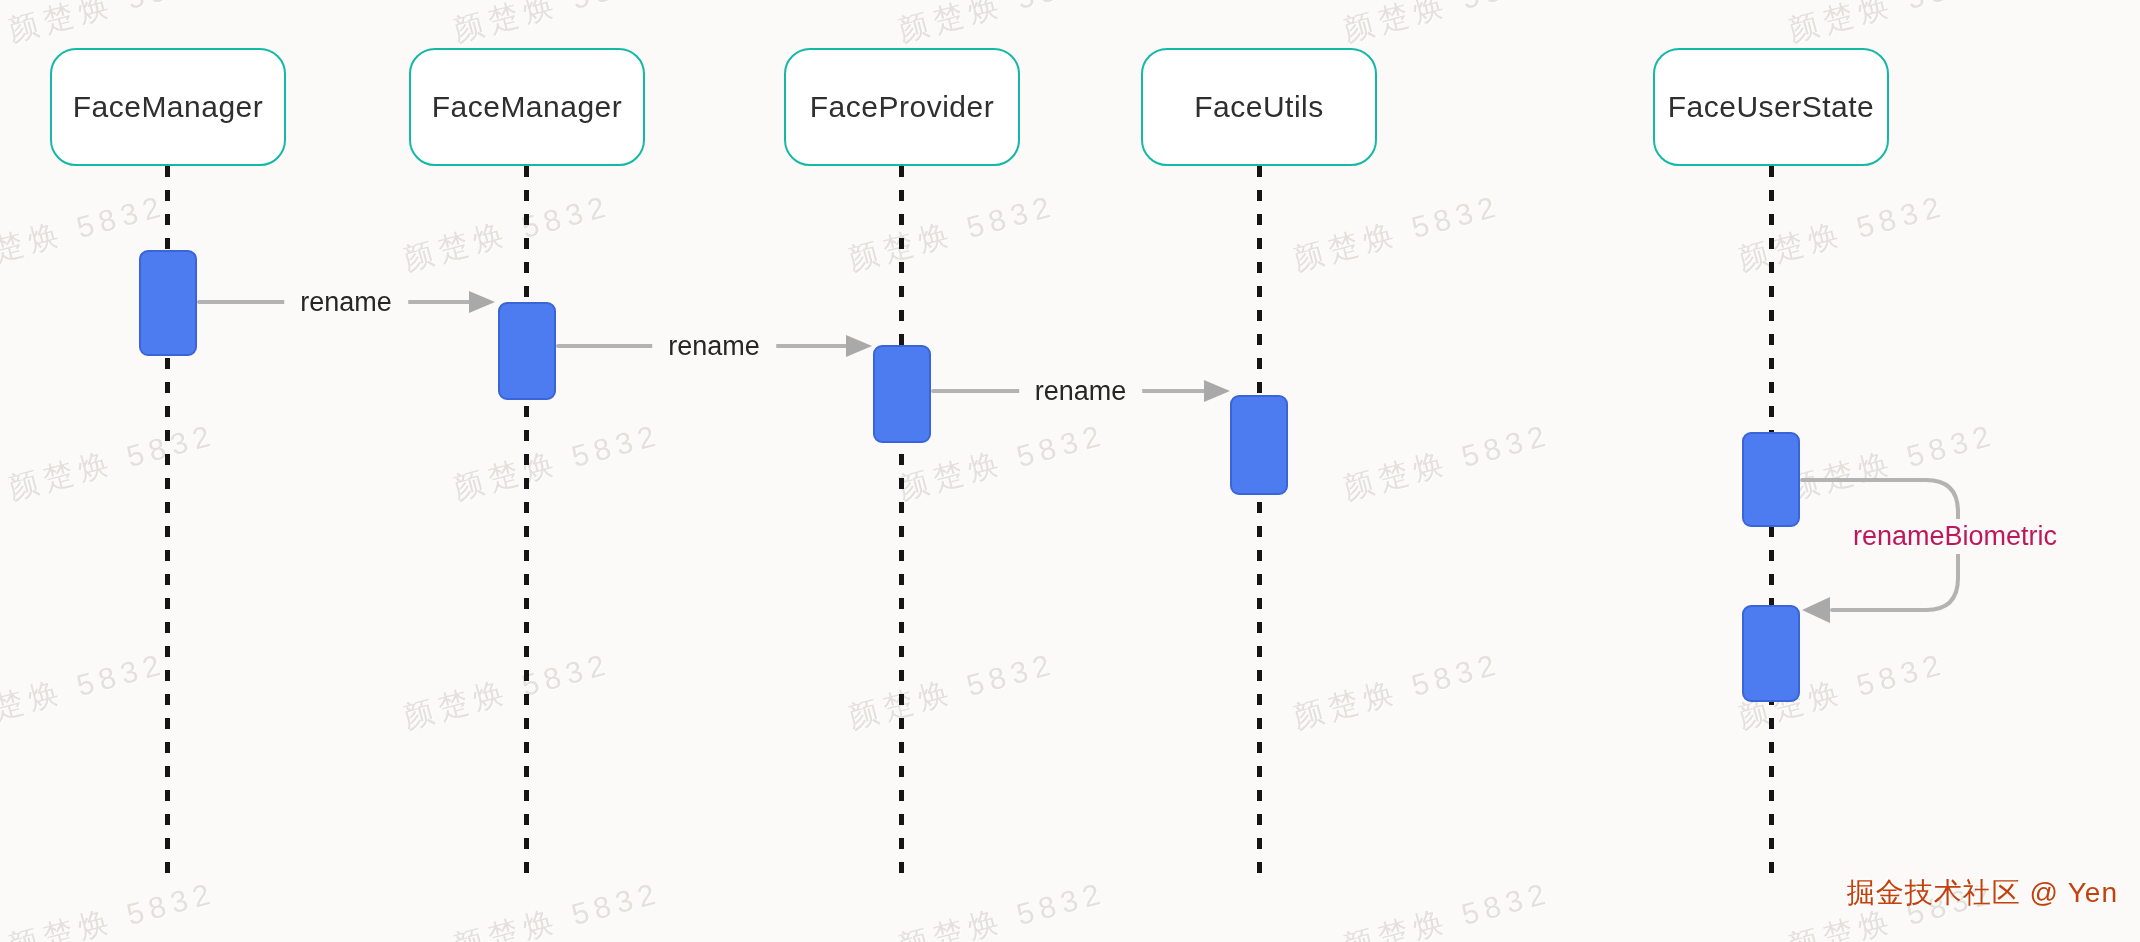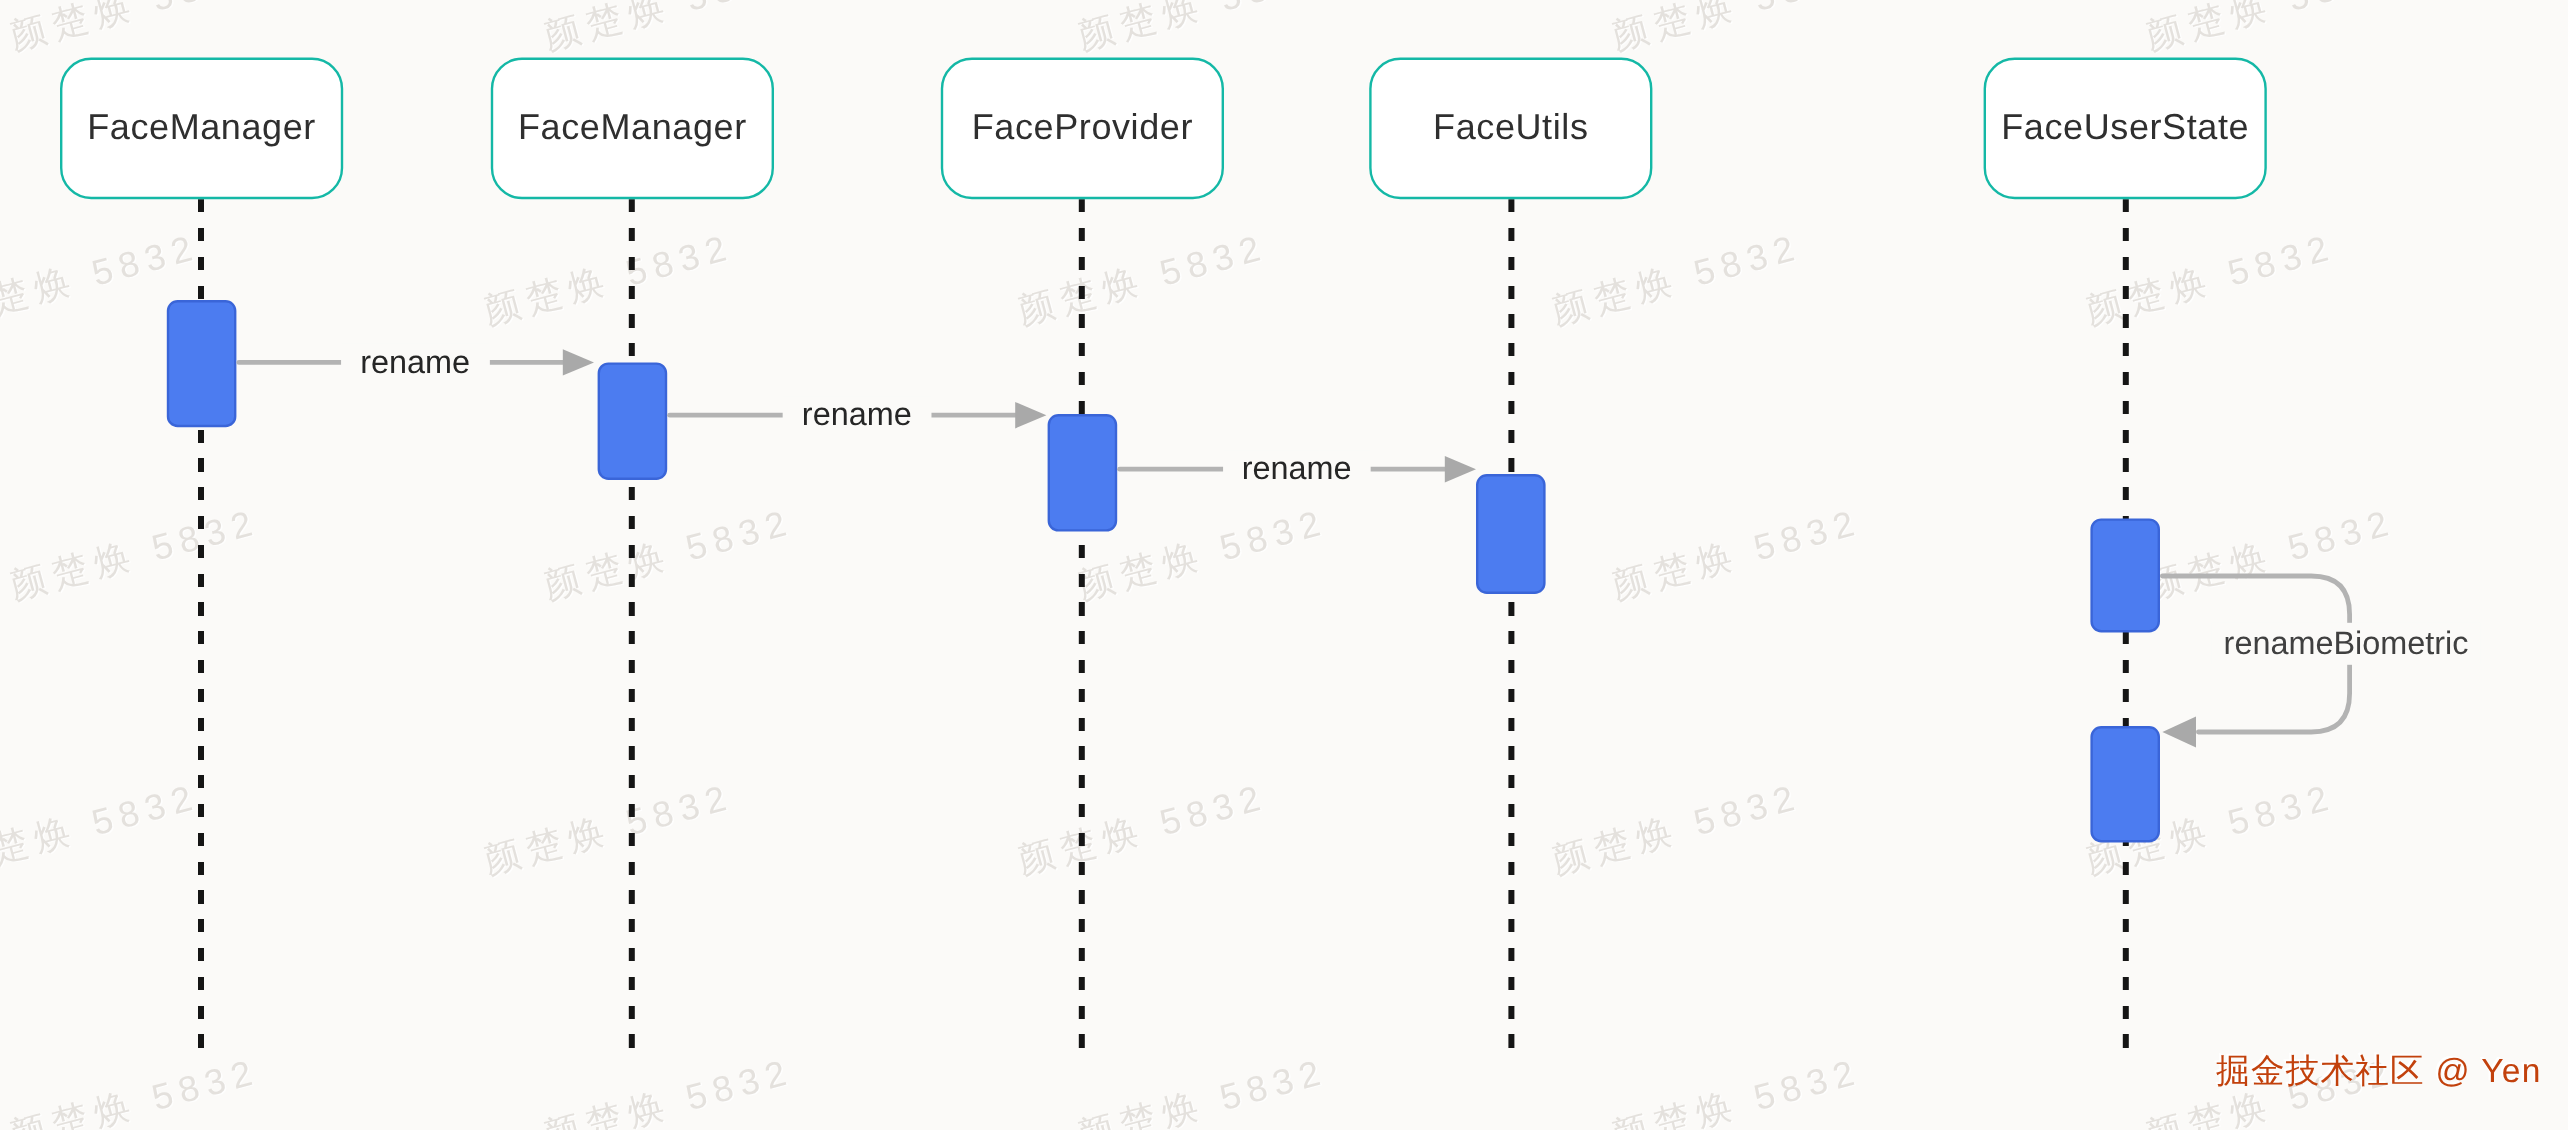--- a/index.html
+++ b/index.html
@@ -32,21 +32,21 @@
              background:#b3b3b3;border-radius:2px;}
   .msg .head{position:absolute;right:0;top:50%;margin-top:-11px;width:0;height:0;
              border-left:26px solid #a9a9a9;border-top:11px solid transparent;
              border-bottom:11px solid transparent;}
   .msg .label{position:absolute;left:50%;top:50%;transform:translate(-50%,-50%);
               background:#fbfaf8;padding:0 16px;font-size:27px;color:#262626;
               white-space:nowrap;z-index:7;}
 
   .loop-svg{position:absolute;inset:0;z-index:6;pointer-events:none;}
   .loop-label{position:absolute;left:1843px;top:519px;background:#fbfaf8;
-              padding:2px 10px;font-size:27px;color:#404040;white-space:nowrap;z-index:7;}
+              padding:2px 10px;font-size:27px;color:#be185d;white-space:nowrap;z-index:7;}
 
   
   .credit{position:absolute;right:22px;top:874px;font-size:28px;color:#c2410c;
           letter-spacing:1px;text-shadow:-2px -2px 0 rgba(255,255,255,.95);z-index:8;}
 </style>
 </head>
 <body>
 
 <div class="stage">
 

